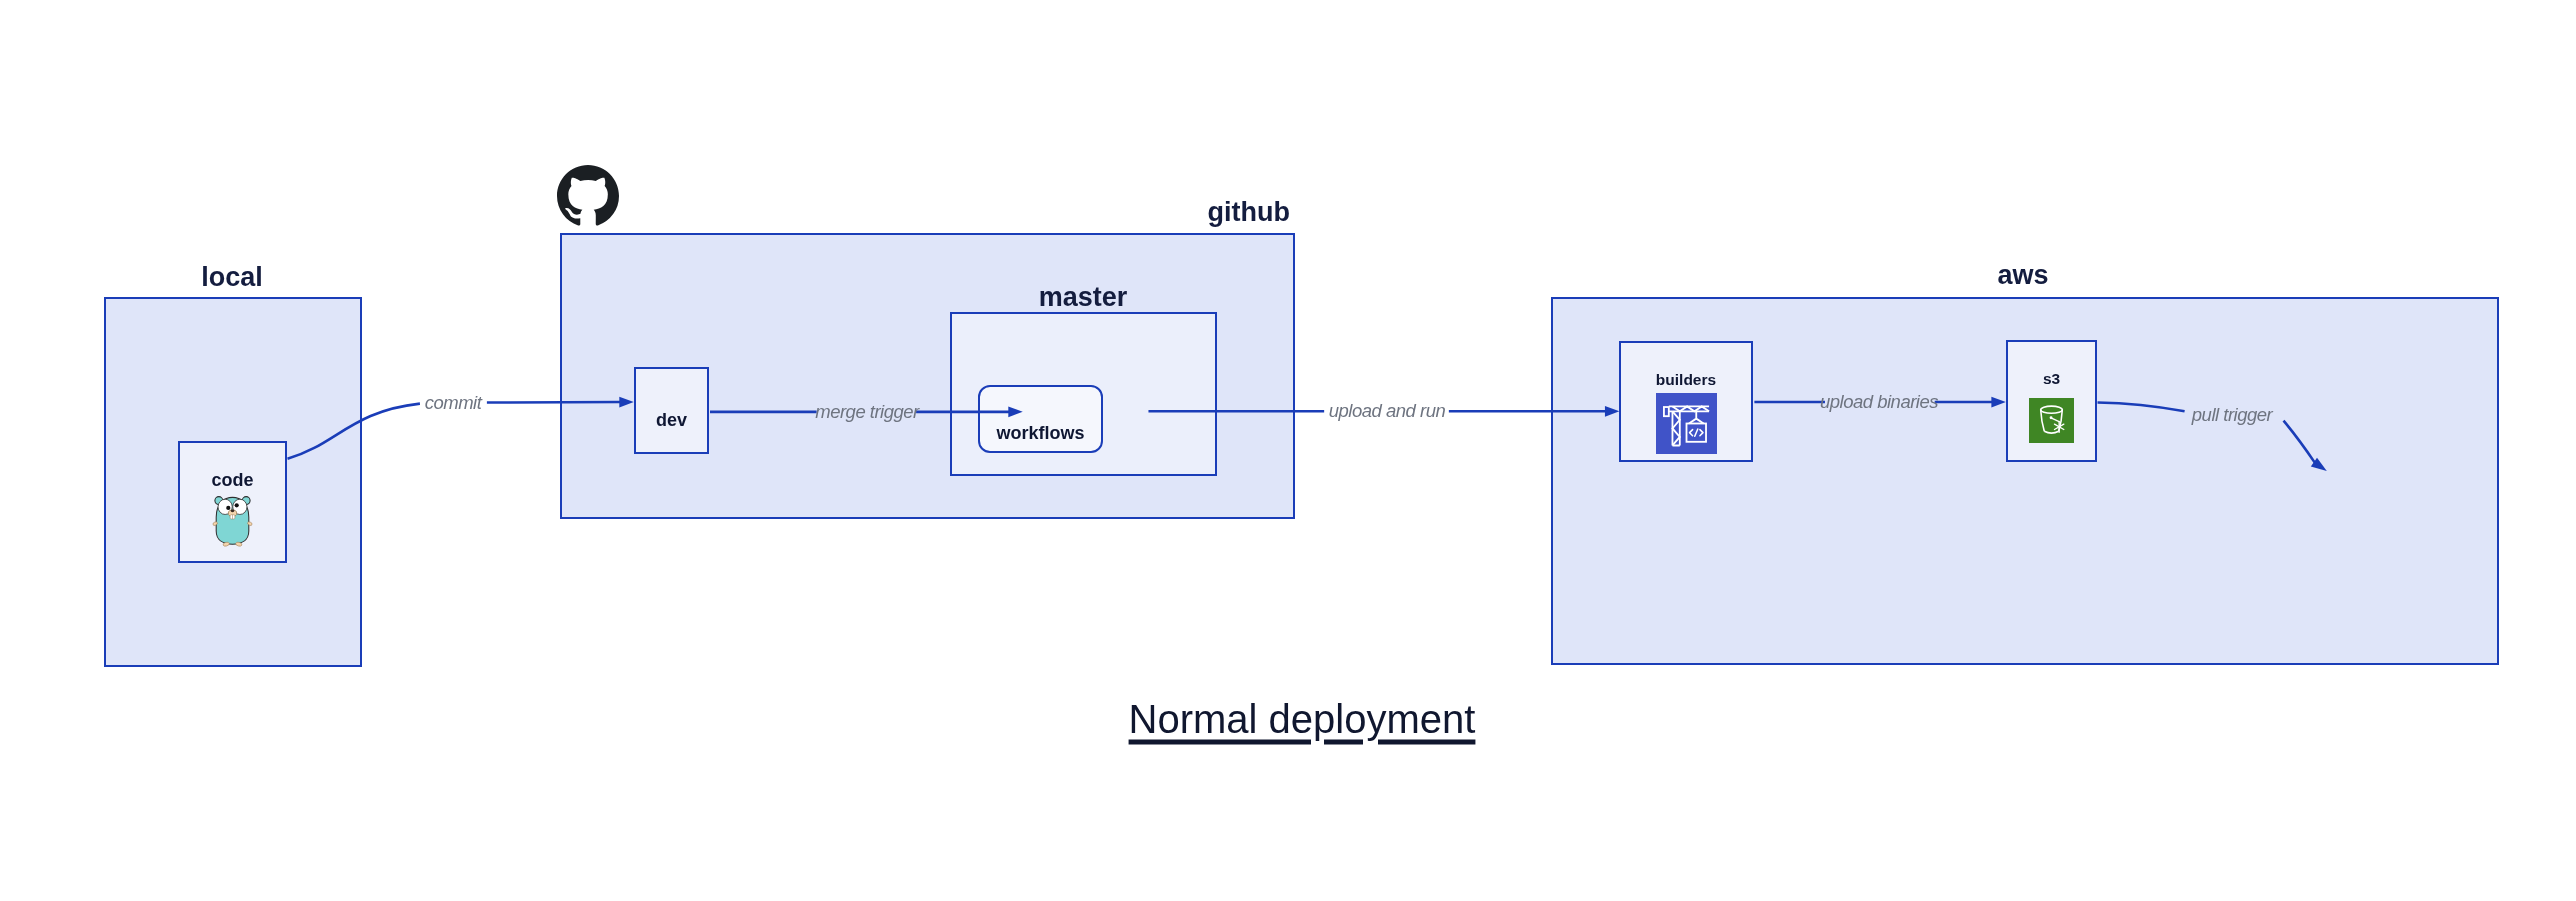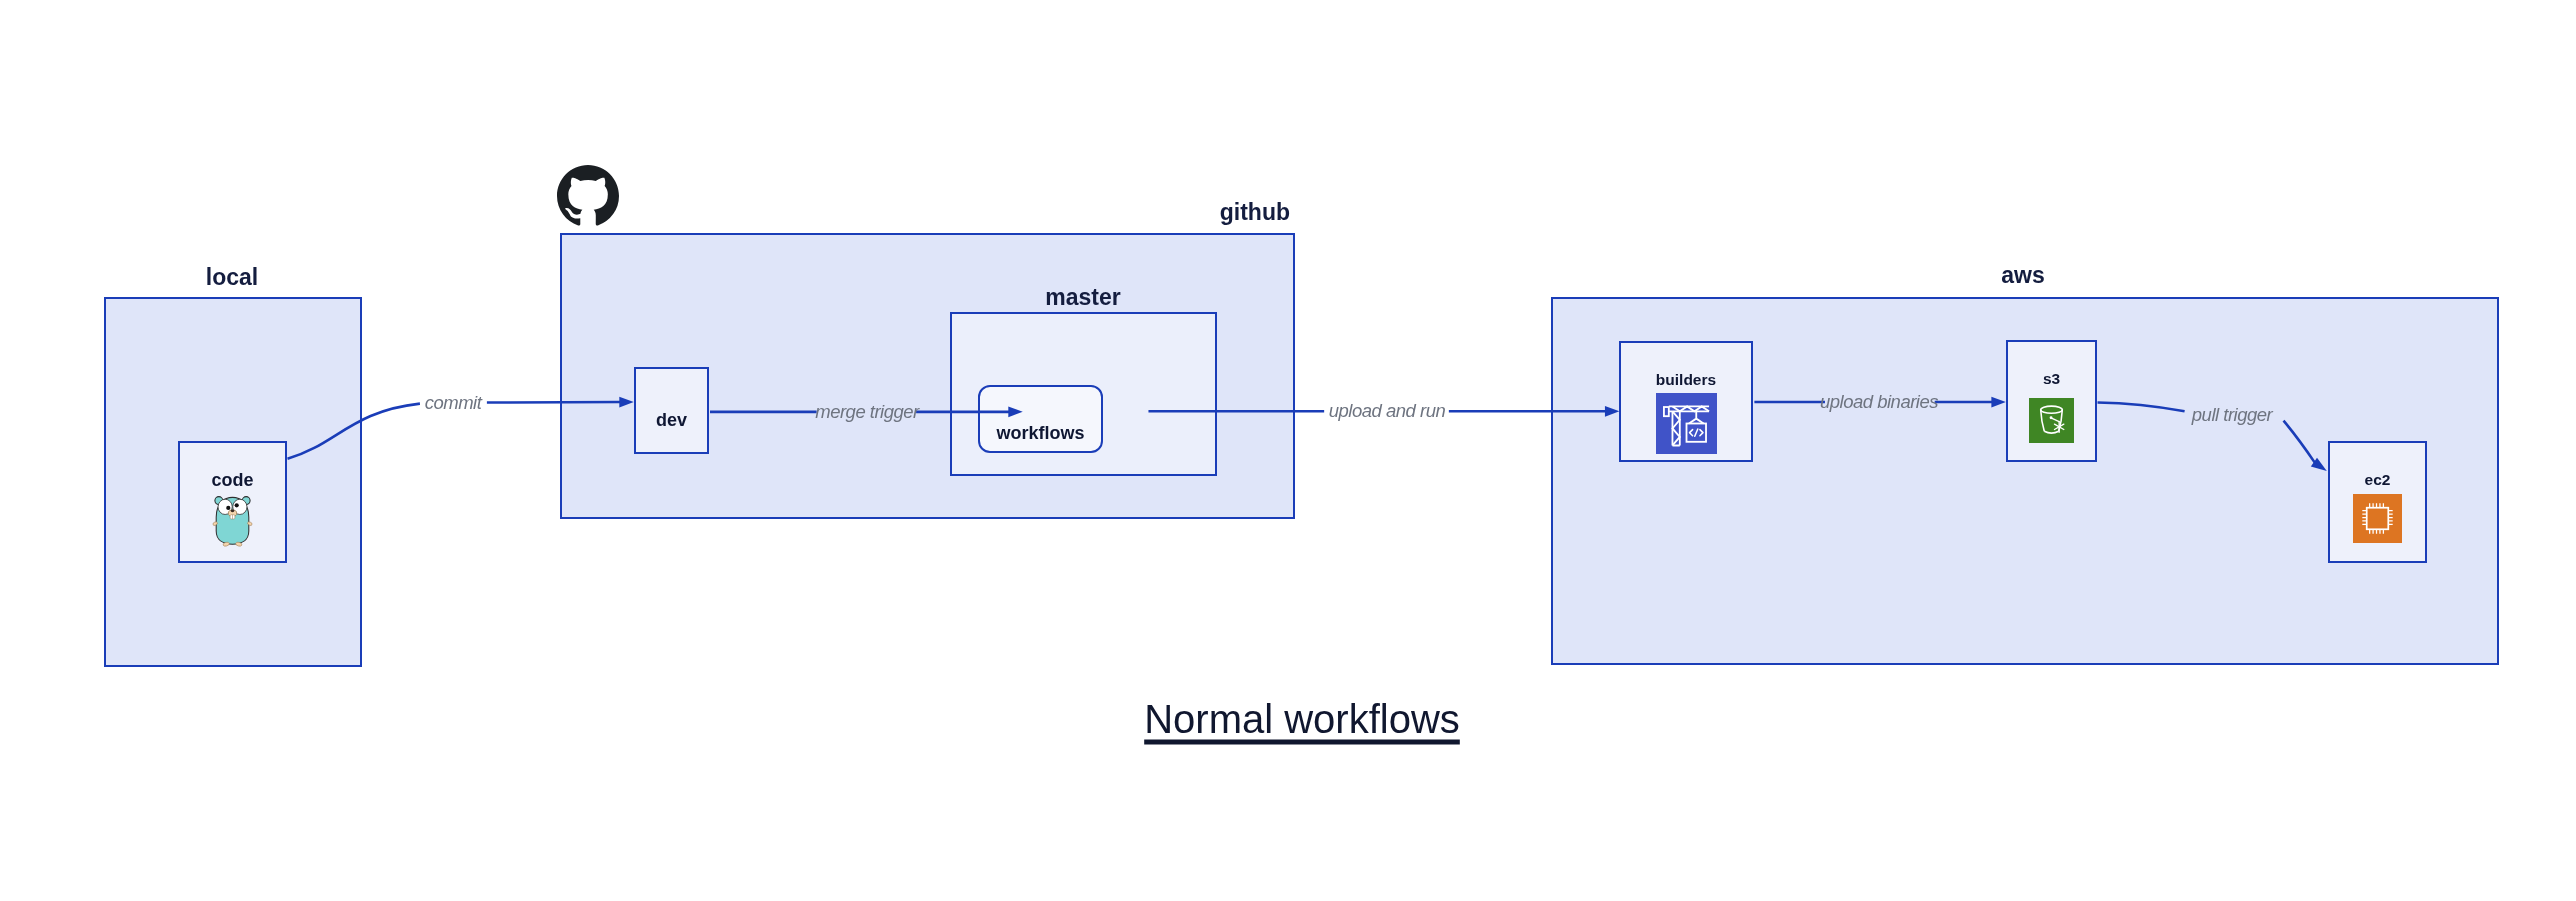--- a/index.html
+++ b/index.html
@@ -6,21 +6,21 @@
   body{width:2604px;height:902px;font-family:"Liberation Sans",sans-serif;}
   #canvas{position:relative;width:2604px;height:902px;background:#ffffff;overflow:hidden;}
 
   .group-box{position:absolute;box-sizing:border-box;border:2.6px solid #1a3db8;background:#dfe5f9;}
   .group-box.master{background:#ebeffb;}
   .node-box{position:absolute;box-sizing:border-box;border:2.6px solid #1a3db8;background:#eef1fb;
             display:flex;flex-direction:column;align-items:center;}
   .node-box.workflows{background:#f5f7fd;justify-content:center;}
   .node-box.dev{justify-content:center;}
 
-  .group-label{position:absolute;color:#141d3f;font-size:23px;font-weight:600;white-space:nowrap;}
+  .group-label{position:absolute;color:#141d3f;font-size:27px;font-weight:600;white-space:nowrap;}
   .group-label.centered{transform:translate(-50%,-50%);}
   .group-label.right-anchored{transform:translate(-100%,-50%);}
 
   .node-label{color:#0f1733;font-weight:700;white-space:nowrap;margin-top:20px;}
   .node-label.lg{font-size:18px;}
   .node-label.sm{font-size:15.5px;}
 
   .edge-label{position:absolute;transform:translate(-50%,-50%);color:#6e7480;font-size:18.5px;
               font-style:italic;white-space:nowrap;letter-spacing:-0.5px;}
 
@@ -117,33 +117,20 @@
       </g>
       <circle cx="49" cy="44" r="3.2" fill="#ffffff"></circle>
       <g stroke="#ffffff" stroke-width="3" fill="none" stroke-linecap="round">
         <line x1="67" y1="52" x2="67" y2="76"></line>
         <line x1="56.6" y1="58" x2="77.4" y2="70"></line>
         <line x1="77.4" y1="58" x2="56.6" y2="70"></line>
       </g>
     </svg>
   </div>
 
-  <div class="node-box" style="left:2328px;top:441px;width:99px;height:122px;padding-top:8.2px;">
-    <span class="node-label sm">ec2</span>
-    <svg class="icon-tile" viewBox="0 0 100 100" width="49" height="49" style="margin-top:5.2px;">
-      <rect x="0" y="0" width="100" height="100" fill="#dd7522"></rect>
-      <rect x="28" y="28" width="44" height="44" fill="none" stroke="#ffffff" stroke-width="3.5"></rect>
-      <g stroke="#ffffff" stroke-width="2.6" fill="none">
-        <path d="M34 19 V28 M41 19 V28 M48 19 V28 M55 19 V28 M62 19 V28"></path>
-        <path d="M34 72 V81 M41 72 V81 M48 72 V81 M55 72 V81 M62 72 V81"></path>
-        <path d="M19 34 H28 M19 41 H28 M19 48 H28 M19 55 H28 M19 62 H28"></path>
-        <path d="M72 34 H81 M72 41 H81 M72 48 H81 M72 55 H81 M72 62 H81"></path>
-      </g>
-    </svg>
-  </div>
 
   <svg class="edges" width="2604" height="902" viewBox="0 0 5054 1750">
     <g stroke="#1a3db8" stroke-width="5" fill="none">
       <path d="M 558 890 C 655 862 680 798 815 783"></path>
       <path d="M 945 781 L 1204 780"></path>
       <path d="M 1378 799 L 1585 799"></path>
       <path d="M 1778 799 L 1962 799"></path>
       <path d="M 2229 798 L 2570 798"></path>
       <path d="M 2812 798 L 3120 798"></path>
       <path d="M 3405 780 L 3542 780"></path>
@@ -164,16 +151,16 @@
   <div class="group-label right-anchored" style="left:1290px;top:212px;">github</div>
   <div class="group-label centered" style="left:1083px;top:297px;">master</div>
   <div class="group-label centered" style="left:2023px;top:275px;">aws</div>
 
   <div class="edge-label" style="left:453px;top:403px;">commit</div>
   <div class="edge-label" style="left:867px;top:412px;">merge trigger</div>
   <div class="edge-label" style="left:1387px;top:411px;">upload and run</div>
   <div class="edge-label" style="left:1879px;top:402px;">upload binaries</div>
   <div class="edge-label" style="left:2232px;top:415px;">pull trigger</div>
 
-  <div class="diagram-title" style="left:1302px;top:719px;">Normal workflows</div>
+  <div class="diagram-title" style="left:1302px;top:719px;">Normal deployment</div>
 
 </div>
 
 
 </body></html>

